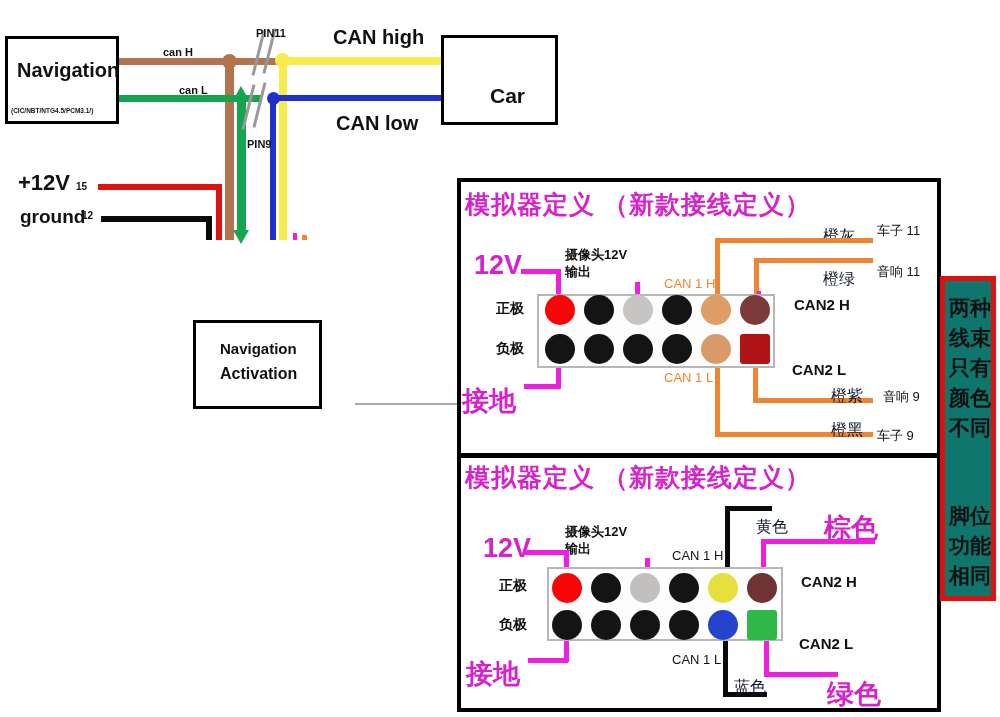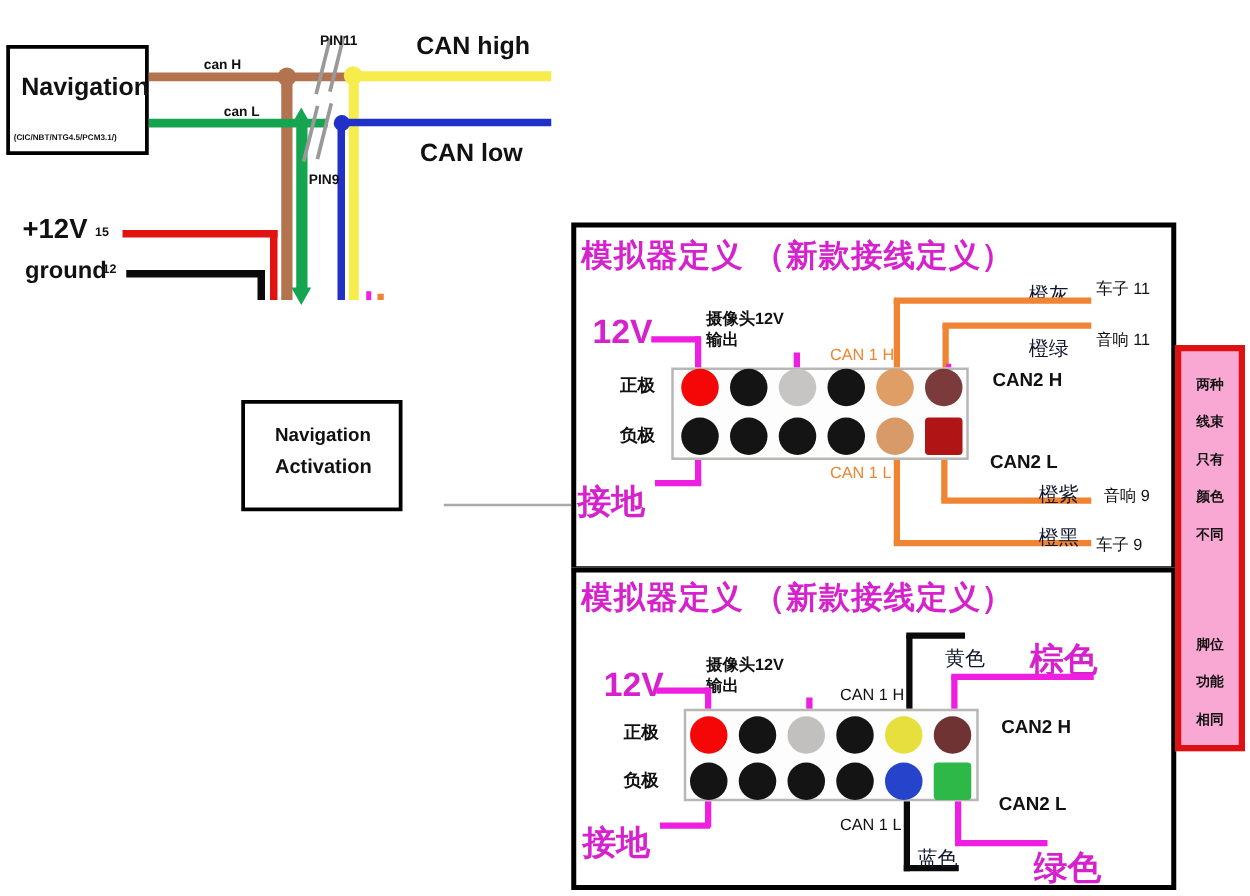--- a/index.html
+++ b/index.html
@@ -17,34 +17,37 @@
   .mag-big{position:absolute;font-weight:bold;font-size:27px;color:var(--magenta);}
   .conn{position:absolute;border:2px solid #b9b7b5;background:#fdfdfd;box-sizing:border-box;}
   .pinrow{position:absolute;display:flex;gap:9px;}
   .pin{width:30px;height:30px;border-radius:50%;flex:0 0 auto;}
   .pin.square{border-radius:3px;}
   .mw{background:var(--magenta-wire);}
   .ow{background:var(--orange);}
   .bw{background:#0a0a0a;}
   .sm{font-size:16px;color:#0f172a;}
   .md{font-size:13px;color:#111;}
-  .note{position:absolute;border:5px solid var(--note-red);background:#f9a8d4;box-sizing:border-box;text-align:center;font-weight:bold;font-size:11px;color:#111;}
+  .note{position:absolute;border:5px solid var(--note-red);background:#0f766e;box-sizing:border-box;text-align:right;font-weight:bold;font-size:21px;color:#111;}
   .note .ln{line-height:30px;}
   .gap{height:58px;}
 </style>
 </head>
 <body>
 
 <div id="stage">
 
   <div class="box" style="left:5px;top:36px;width:114px;height:88px;">
     <div class="lbl b" style="left:9px;top:20px;font-size:20px;">Navigation</div>
     <div class="lbl b" style="left:3px;top:68px;font-size:6.5px;">(CIC/NBT/NTG4.5/PCM3.1/)</div>
   </div>
 
+  <div class="box" style="left:441px;top:35px;width:117px;height:90px;">
+    <div class="lbl b" style="left:46px;top:46px;font-size:21px;">Car</div>
+  </div>
 
 
   <div class="box" style="left:193px;top:320px;width:129px;height:89px;">
     <div class="lbl b" style="left:24px;top:17px;font-size:15px;">Navigation</div>
     <div class="lbl b" style="left:24px;top:42px;font-size:16px;">Activation</div>
   </div>
 
   <div class="h" style="left:119px;top:58px;width:168px;height:7px;background:var(--wire-brown);"></div>
   <div class="v" style="left:225px;top:61px;width:9px;height:179px;background:var(--wire-brown);"></div>
   <div class="dot" style="left:222px;top:54px;width:15px;height:15px;background:var(--wire-brown);"></div>

